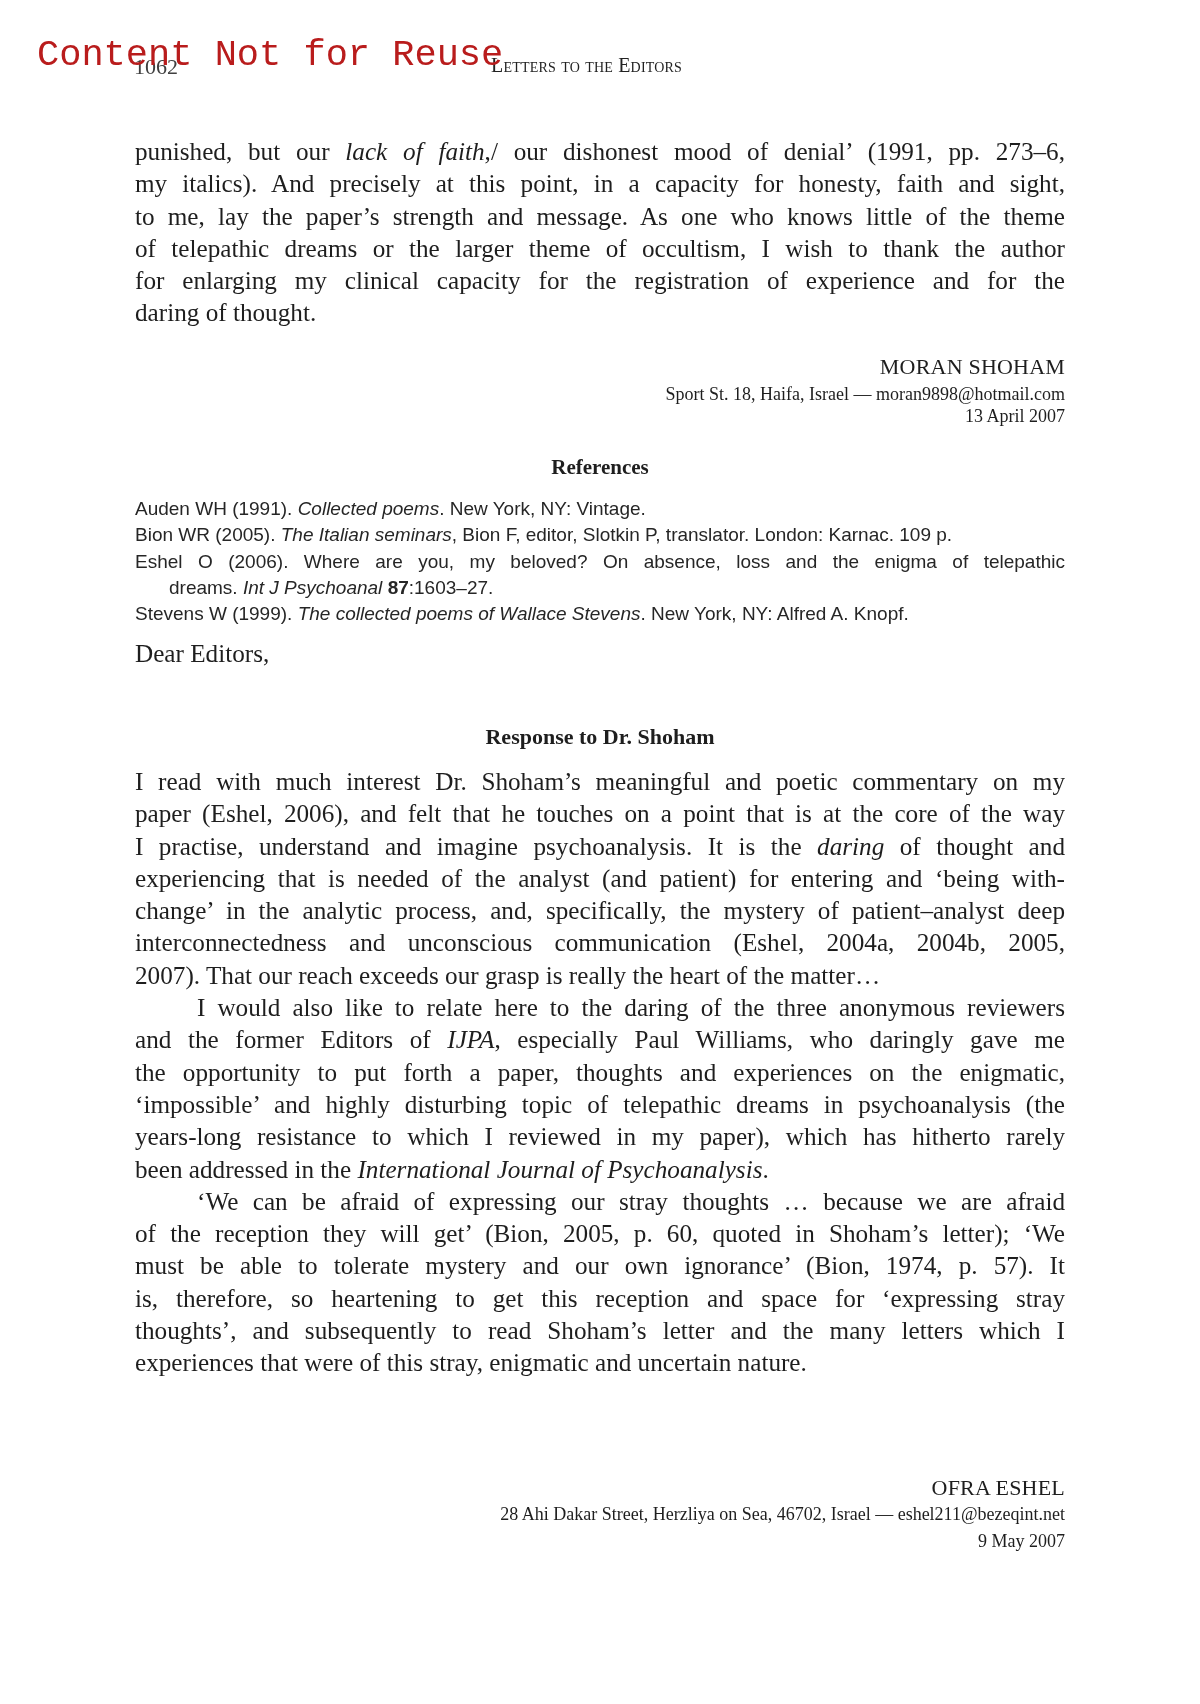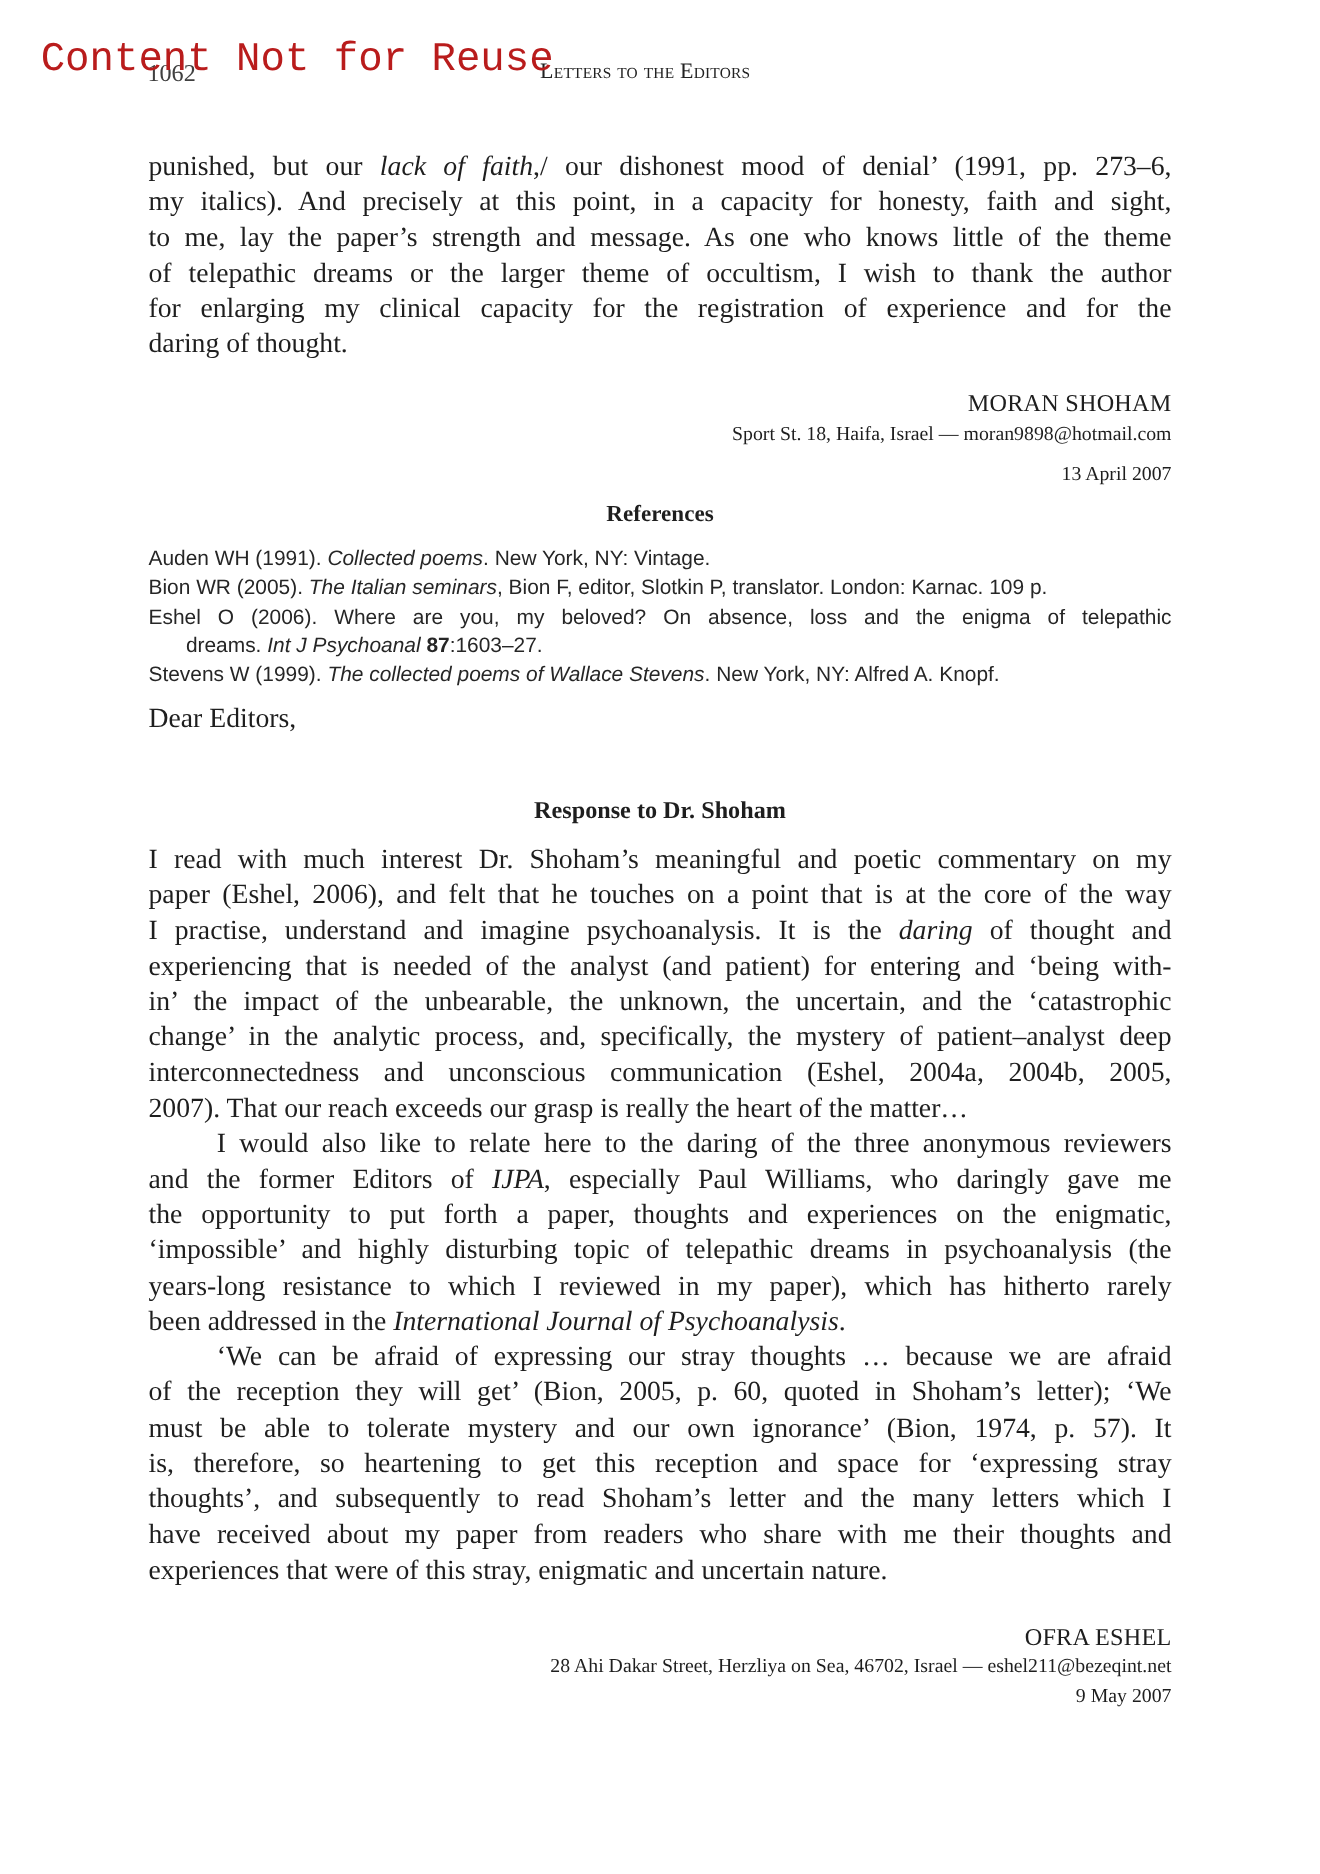--- a/index.html
+++ b/index.html
@@ -125,59 +125,57 @@
     <div class="line"><span>punished, but our </span><span class="seg-italic">lack of faith</span><span>,/ our dishonest mood of denial’ (1991, pp. 273–6,</span></div>
     <div class="line"><span>my italics). And precisely at this point, in a capacity for honesty, faith and sight,</span></div>
     <div class="line"><span>to me, lay the paper’s strength and message. As one who knows little of the theme</span></div>
     <div class="line"><span>of telepathic dreams or the larger theme of occultism, I wish to thank the author</span></div>
     <div class="line"><span>for enlarging my clinical capacity for the registration of experience and for the</span></div>
     <div class="line last"><span>daring of thought.</span></div>
   </div>
 
 <div class="sig sig-name" style="top:354px;">MORAN SHOHAM</div>
 <div class="sig sig-addr" style="top:384px;">Sport St. 18, Haifa, Israel — moran9898@hotmail.com</div>
-<div class="sig sig-date" style="top:420px;">13 April 2007</div>
+<div class="sig sig-date" style="top:406px;">13 April 2007</div>
 
 <div class="centered-heading" style="top:455px; font-size:21px;">References</div>
 <div class="refs" style="top:496px;">
     <div class="ref-line last"><span>Auden WH (1991). </span><span class="seg-italic">Collected poems</span><span>. New York, NY: Vintage.</span></div>
     <div class="ref-line last"><span>Bion WR (2005). </span><span class="seg-italic">The Italian seminars</span><span>, Bion F, editor, Slotkin P, translator. London: Karnac. 109 p.</span></div>
     <div class="ref-line"><span>Eshel O (2006). Where are you, my beloved? On absence, loss and the enigma of telepathic</span></div>
     <div class="ref-line last hang"><span>dreams. </span><span class="seg-italic">Int J Psychoanal</span><span> </span><span class="seg-bold">87</span><span>:1603–27.</span></div>
     <div class="ref-line last"><span>Stevens W (1999). </span><span class="seg-italic">The collected poems of Wallace Stevens</span><span>. New York, NY: Alfred A. Knopf.</span></div>
   </div>
 
 <div class="salutation" style="top:640px;">Dear Editors,</div>
 <div class="centered-heading" style="top:724px;">Response to Dr. Shoham</div>
 
 <div class="content" style="top:766px;">
     <div>
       <div class="line"><span>I read with much interest Dr. Shoham’s meaningful and poetic commentary on my</span></div>
       <div class="line"><span>paper (Eshel, 2006), and felt that he touches on a point that is at the core of the way</span></div>
       <div class="line"><span>I practise, understand and imagine psychoanalysis. It is the </span><span class="seg-italic">daring</span><span> of thought and</span></div>
       <div class="line"><span>experiencing that is needed of the analyst (and patient) for entering and ‘being with-</span></div>
-      <div class="line"><span>in’ the impact of the unbearable, the unknown, the uncertain, and the ‘catastrophic</span></div>
       <div class="line"><span>change’ in the analytic process, and, specifically, the mystery of patient–analyst deep</span></div>
       <div class="line"><span>interconnectedness and unconscious communication (Eshel, 2004a, 2004b, 2005,</span></div>
       <div class="line last"><span>2007). That our reach exceeds our grasp is really the heart of the matter…</span></div>
     </div>
     <div>
       <div class="line indent"><span>I would also like to relate here to the daring of the three anonymous reviewers</span></div>
       <div class="line"><span>and the former Editors of </span><span class="seg-italic">IJPA</span><span>, especially Paul Williams, who daringly gave me</span></div>
       <div class="line"><span>the opportunity to put forth a paper, thoughts and experiences on the enigmatic,</span></div>
       <div class="line"><span>‘impossible’ and highly disturbing topic of telepathic dreams in psychoanalysis (the</span></div>
       <div class="line"><span>years-long resistance to which I reviewed in my paper), which has hitherto rarely</span></div>
       <div class="line last"><span>been addressed in the </span><span class="seg-italic">International Journal of Psychoanalysis</span><span>.</span></div>
     </div>
     <div>
       <div class="line indent"><span>‘We can be afraid of expressing our stray thoughts … because we are afraid</span></div>
       <div class="line"><span>of the reception they will get’ (Bion, 2005, p. 60, quoted in Shoham’s letter); ‘We</span></div>
       <div class="line"><span>must be able to tolerate mystery and our own ignorance’ (Bion, 1974, p. 57). It</span></div>
       <div class="line"><span>is, therefore, so heartening to get this reception and space for ‘expressing stray</span></div>
       <div class="line"><span>thoughts’, and subsequently to read Shoham’s letter and the many letters which I</span></div>
-      <div class="line"><span>have received about my paper from readers who share with me their thoughts and</span></div>
       <div class="line last"><span>experiences that were of this stray, enigmatic and uncertain nature.</span></div>
     </div>
   </div>
 
 <div class="sig sig-name" style="top:1475px;">OFRA ESHEL</div>
 <div class="sig sig-addr" style="top:1504px;">28 Ahi Dakar Street, Herzliya on Sea, 46702, Israel — eshel211@bezeqint.net</div>
 <div class="sig sig-date" style="top:1531px;">9 May 2007</div>
 
 </body></html>

